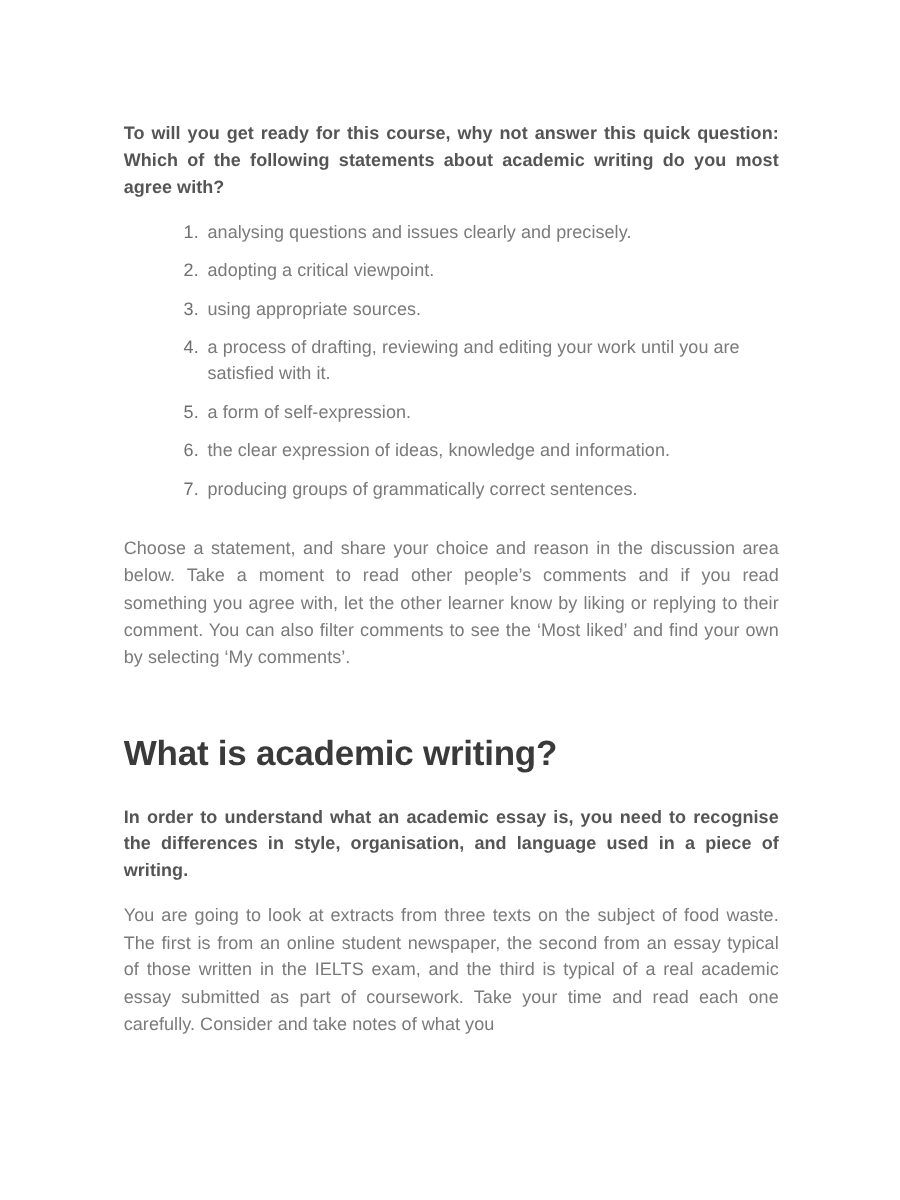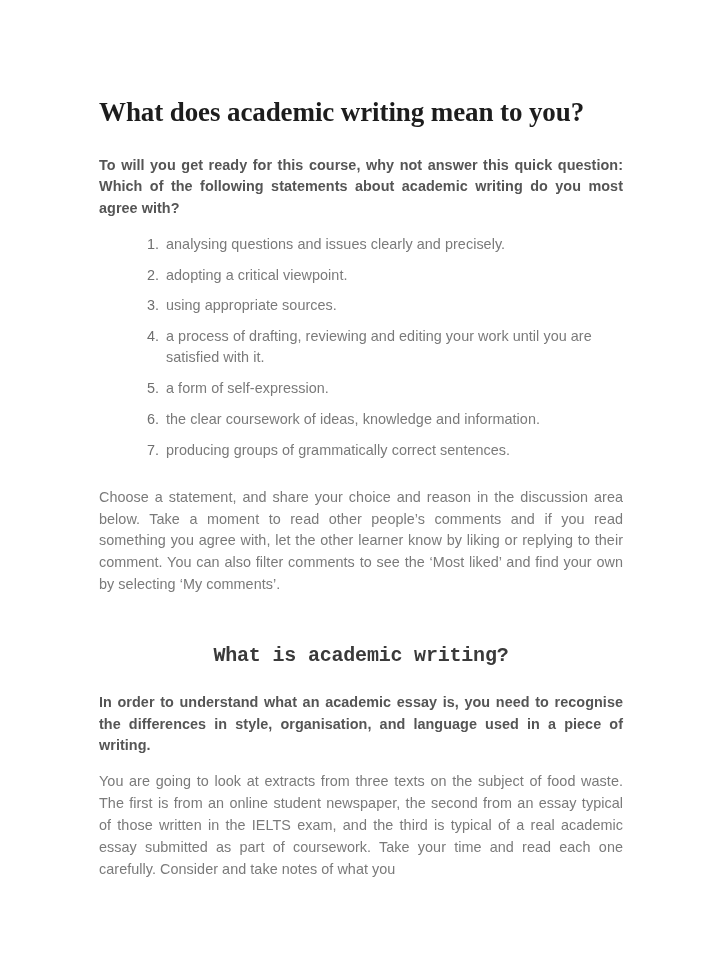--- a/index.html
+++ b/index.html
@@ -31,28 +31,28 @@
     font-weight: bold;
     font-size: 27px;
     line-height: 1.18;
     color: #1d1d1d;
     letter-spacing: -0.1px;
     margin: 0 0 26px 0;
     text-align: left;
   }
 
   .heading-sans {
-    font-family: Liberation Mono, monospace;
+    font-family: Liberation Sans, sans-serif;
     font-weight: bold;
-    font-size: 20px;
+    font-size: 28px;
     line-height: 1.2;
     color: #3a3a3a;
     letter-spacing: -0.2px;
     margin: 0 0 24px 0;
-    text-align: center;
+    text-align: left;
   }
 
   
   .para {
     font-family: "Liberation Sans", "DejaVu Sans", sans-serif;
     font-size: 14.4px;
     line-height: 1.52;
     color: #7a7a7a;
     text-align: justify;
     margin: 0 0 23px 0;
@@ -116,32 +116,31 @@
     text-align: right;
     color: #6f6f6f;
   }
 </style>
 </head>
 <body>
 
 <div class="page">
   <div class="content">
 
-    <h1 class="heading-serif">What does academic writing mean to you?</h1>
 
     <p class="para-bold">To will you get ready for this course, why not answer this quick question: Which of the following statements about academic writing do you most agree with?</p>
 
 
     <ol class="ordered-list">
       <li>analysing questions and issues clearly and precisely.</li>
       <li>adopting a critical viewpoint.</li>
       <li>using appropriate sources.</li>
       <li>a process of drafting, reviewing and editing your work until you are satisfied with it.</li>
       <li>a form of self-expression.</li>
-      <li>the clear coursework of ideas, knowledge and information.</li>
+      <li>the clear expression of ideas, knowledge and information.</li>
       <li>producing groups of grammatically correct sentences.</li>
     </ol>
 
     <p class="para">Choose a statement, and share your choice and reason in the discussion area below. Take a moment to read other people’s comments and if you read something you agree with, let the other learner know by liking or replying to their comment. You can also filter comments to see the ‘Most liked’ and find your own by selecting ‘My comments’.</p>
 
 
     <h2 class="heading-sans gap-before-heading">What is academic writing?</h2>
 
     <p class="para-bold">In order to understand what an academic essay is, you need to recognise the differences in style, organisation, and language used in a piece of writing.</p>
 

